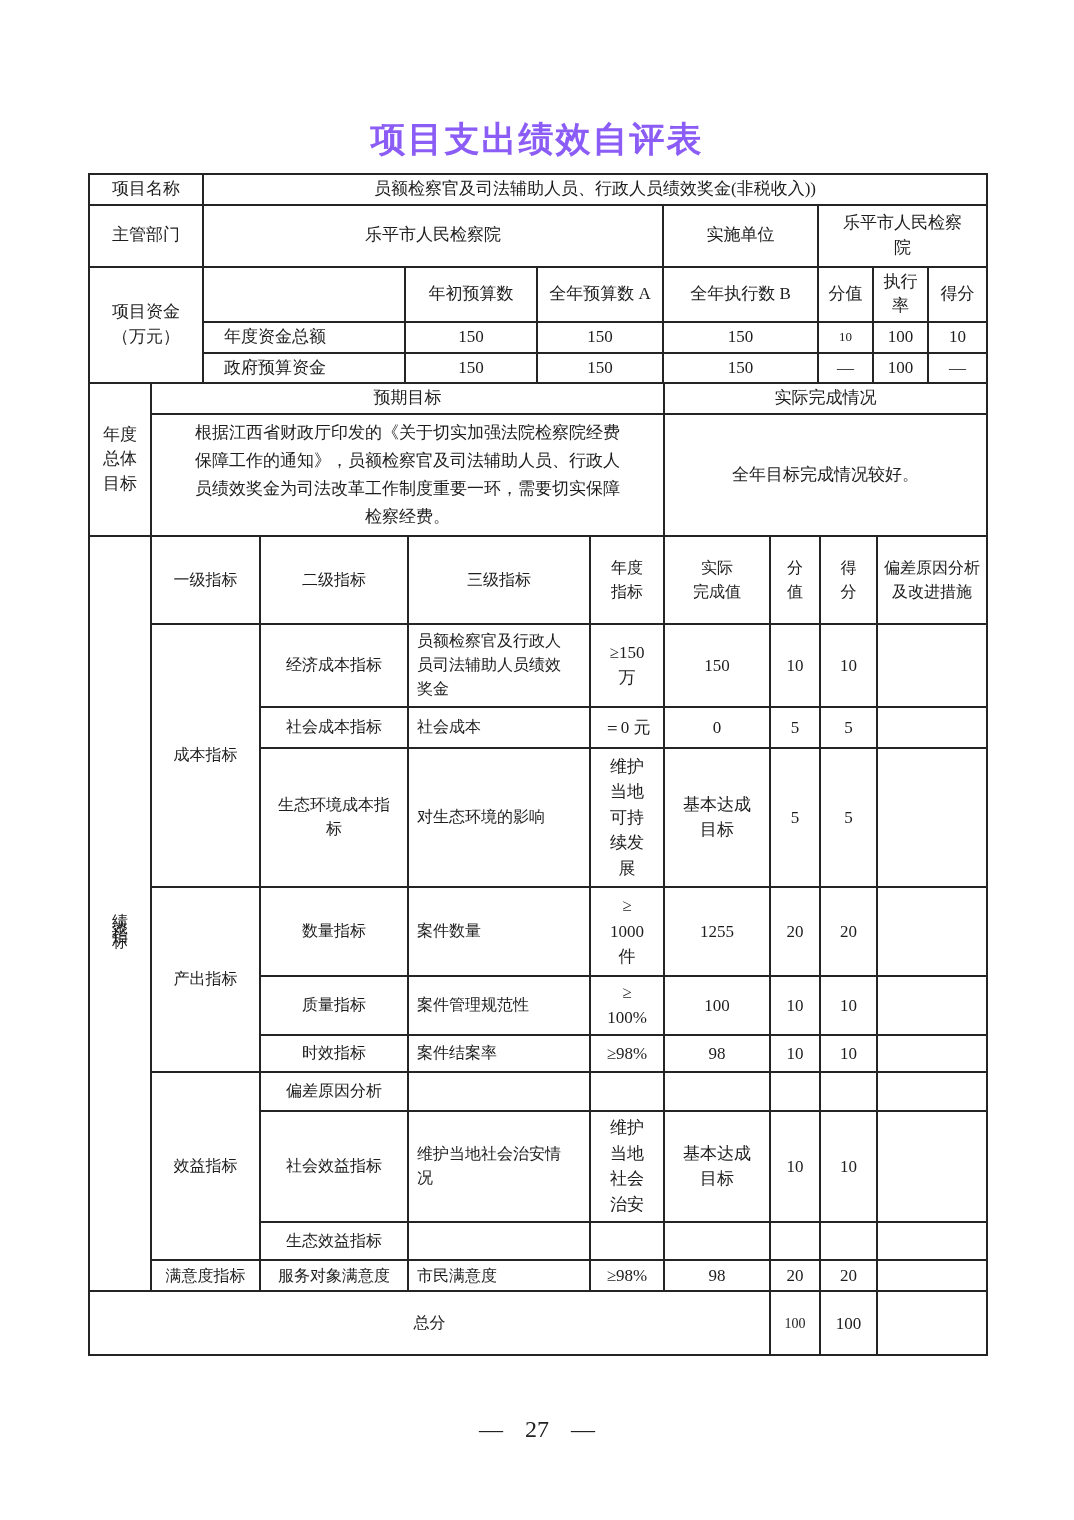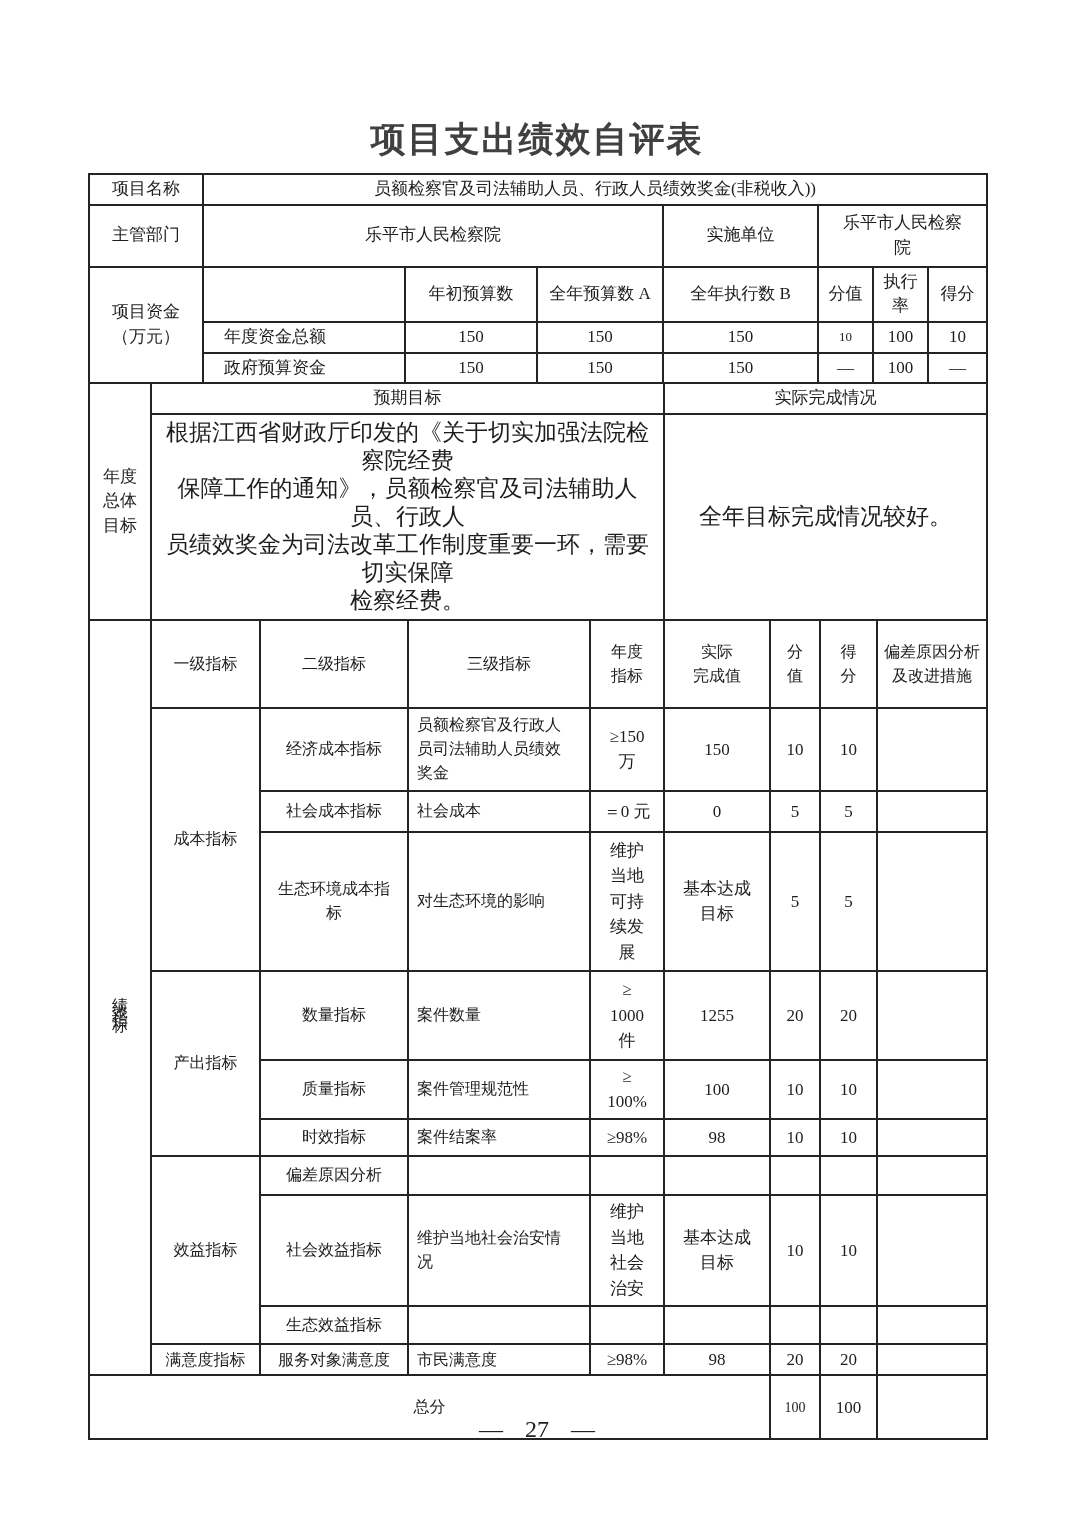--- a/index.html
+++ b/index.html
@@ -13,21 +13,21 @@
     overflow:hidden;
   }
   .title {
     padding-top:116px;
     text-align:center;
     font-family:"Liberation Sans","DejaVu Sans",sans-serif;
     font-weight:bold;
     font-size:35px;
     line-height:46px;
     letter-spacing:2px;
-    color:#404040;
+    color:#8b5cf6;
   }
   .subtitle {
     margin-top:24px;
     text-align:center;
     font-size:15px;
     line-height:18px;
   }
   .tables { margin:11px 0 0 88px; width:900px; }
   table {
     border-collapse:collapse;
@@ -46,21 +46,21 @@
     overflow:hidden;
     word-break:break-all;
   }
   td.left { text-align:left; padding-left:20px; }
   td.small { font-size:13px; }
   
   .t-ind td { font-size:16px; line-height:1.5; }
   .t-ind td.lvl3 { text-align:left; padding-left:8px; padding-right:8px; }
   .t-ind td.num { font-size:17px; }
   .t-ind td.num.small { font-size:14px; }
-  .t-goal td.para { font-size:23px; line-height:28px; padding:4px 10px; }
+  .t-goal td.para { font-size:17px; line-height:28px; padding:4px 10px; }
   .vlabel-wrap {
     writing-mode:vertical-rl;
     text-orientation:upright;
     letter-spacing:7px;
     font-size:16px;
     margin:0 auto;
   }
   .footer {
     position:absolute;
     left:0; right:0;

